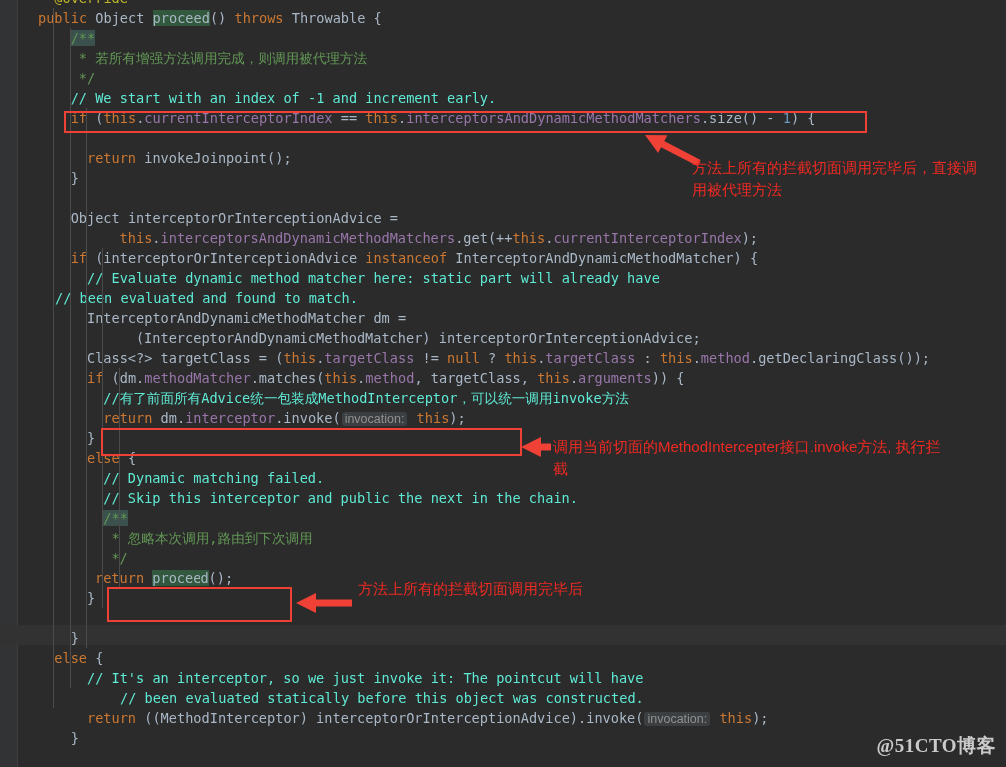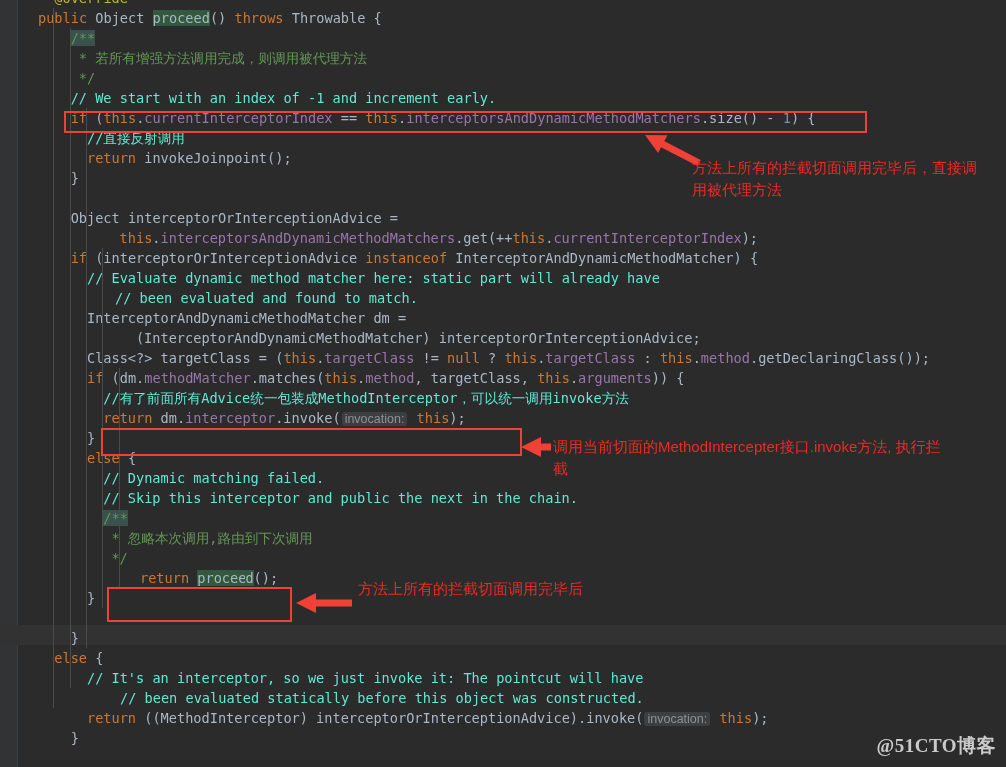--- a/index.html
+++ b/index.html
@@ -91,43 +91,42 @@
   <div id="curline-band" class="curline" style="top: 625px;"></div>
 
   <div class="code-layer" id="code-layer">
       <div class="line" style="top: -12px; padding-left: 54.32px;"><span class="ann">@Override</span></div>
       <div class="line" style="top: 8px; padding-left: 38px;"><span class="kw">public </span><span class="ident">Object </span><span class="ident hl">proceed</span><span class="ident">() </span><span class="kw">throws </span><span class="ident">Throwable {</span></div>
       <div class="line" style="top: 28px; padding-left: 70.64px;"><span class="doc hl2">/**</span></div>
       <div class="line" style="top: 48px; padding-left: 78.8px;"><span class="doc">* 若所有增强方法调用完成，则调用被代理方法</span></div>
       <div class="line" style="top: 68px; padding-left: 78.8px;"><span class="doc">*/</span></div>
       <div class="line" style="top: 88px; padding-left: 70.64px;"><span class="cmt">// We start with an index of -1 and increment early.</span></div>
       <div class="line" style="top: 108px; padding-left: 70.64px;"><span class="kw">if </span><span class="ident">(</span><span class="kw">this</span><span class="ident">.</span><span class="fld">currentInterceptorIndex</span><span class="ident"> == </span><span class="kw">this</span><span class="ident">.</span><span class="fld">interceptorsAndDynamicMethodMatchers</span><span class="ident">.size() - </span><span class="num">1</span><span class="ident">) {</span></div>
-      <div class="line" style="top: 128px; padding-left: 86.96px;"><span class="cmt">//直接反射调用</span></div>
       <div class="line" style="top: 148px; padding-left: 86.96px;"><span class="kw">return </span><span class="ident">invokeJoinpoint();</span></div>
       <div class="line" style="top: 168px; padding-left: 70.64px;"><span class="ident">}</span></div>
       <div class="line" style="top: 188px; padding-left: 38px;"></div>
       <div class="line" style="top: 208px; padding-left: 70.64px;"><span class="ident">Object interceptorOrInterceptionAdvice =</span></div>
       <div class="line" style="top: 228px; padding-left: 119.6px;"><span class="kw">this</span><span class="ident">.</span><span class="fld">interceptorsAndDynamicMethodMatchers</span><span class="ident">.get(++</span><span class="kw">this</span><span class="ident">.</span><span class="fld">currentInterceptorIndex</span><span class="ident">);</span></div>
       <div class="line" style="top: 248px; padding-left: 70.64px;"><span class="kw">if </span><span class="ident">(interceptorOrInterceptionAdvice </span><span class="kw">instanceof </span><span class="ident">InterceptorAndDynamicMethodMatcher) {</span></div>
       <div class="line" style="top: 268px; padding-left: 86.96px;"><span class="cmt">// Evaluate dynamic method matcher here: static part will already have</span></div>
-      <div class="line" style="top: 288px; padding-left: 115px;"><span class="cmt">// been evaluated and found to match.</span></div>
+      <div class="line" style="top: 288px; padding-left: 55px;"><span class="cmt">// been evaluated and found to match.</span></div>
       <div class="line" style="top: 308px; padding-left: 86.96px;"><span class="ident">InterceptorAndDynamicMethodMatcher dm =</span></div>
       <div class="line" style="top: 328px; padding-left: 135.92px;"><span class="ident">(InterceptorAndDynamicMethodMatcher) interceptorOrInterceptionAdvice;</span></div>
       <div class="line" style="top: 348px; padding-left: 86.96px;"><span class="ident">Class&lt;?&gt; targetClass = (</span><span class="kw">this</span><span class="ident">.</span><span class="fld">targetClass</span><span class="ident"> != </span><span class="kw">null </span><span class="ident">? </span><span class="kw">this</span><span class="ident">.</span><span class="fld">targetClass</span><span class="ident"> : </span><span class="kw">this</span><span class="ident">.</span><span class="fld">method</span><span class="ident">.getDeclaringClass());</span></div>
       <div class="line" style="top: 368px; padding-left: 86.96px;"><span class="kw">if </span><span class="ident">(dm.</span><span class="fld">methodMatcher</span><span class="ident">.matches(</span><span class="kw">this</span><span class="ident">.</span><span class="fld">method</span><span class="ident">, targetClass, </span><span class="kw">this</span><span class="ident">.</span><span class="fld">arguments</span><span class="ident">)) {</span></div>
       <div class="line" style="top: 388px; padding-left: 103.28px;"><span class="cmt">//有了前面所有Advice统一包装成MethodInterceptor，可以统一调用invoke方法</span></div>
       <div class="line" style="top: 408px; padding-left: 103.28px;"><span class="kw">return </span><span class="ident">dm.</span><span class="fld">interceptor</span><span class="ident">.invoke(</span><span class="hint">invocation:</span><span class="ident"> </span><span class="kw">this</span><span class="ident">);</span></div>
       <div class="line" style="top: 428px; padding-left: 86.96px;"><span class="ident">}</span></div>
       <div class="line" style="top: 448px; padding-left: 86.96px;"><span class="kw">else </span><span class="ident">{</span></div>
       <div class="line" style="top: 468px; padding-left: 103.28px;"><span class="cmt">// Dynamic matching failed.</span></div>
       <div class="line" style="top: 488px; padding-left: 103.28px;"><span class="cmt">// Skip this interceptor and public the next in the chain.</span></div>
       <div class="line" style="top: 508px; padding-left: 103.28px;"><span class="doc hl2">/**</span></div>
       <div class="line" style="top: 528px; padding-left: 111.44px;"><span class="doc">* 忽略本次调用,路由到下次调用</span></div>
       <div class="line" style="top: 548px; padding-left: 111.44px;"><span class="doc">*/</span></div>
-      <div class="line" style="top: 568px; padding-left: 95px; margin-left: 45px;"><span class="kw">return </span><span class="ident hl">procee</span><span class="caret"></span><span class="ident hl">d</span><span class="ident">();</span></div>
+      <div class="line" style="top: 568px; padding-left: 95px;"><span class="kw">return </span><span class="ident hl">procee</span><span class="caret"></span><span class="ident hl">d</span><span class="ident">();</span></div>
       <div class="line" style="top: 588px; padding-left: 86.96px;"><span class="ident">}</span></div>
       <div class="line" style="top: 608px; padding-left: 38px;"></div>
       <div class="line" style="top: 628px; padding-left: 70.64px;"><span class="ident">}</span></div>
       <div class="line" style="top: 648px; padding-left: 54.32px;"><span class="kw">else </span><span class="ident">{</span></div>
       <div class="line" style="top: 668px; padding-left: 86.96px;"><span class="cmt">// It's an interceptor, so we just invoke it: The pointcut will have</span></div>
       <div class="line" style="top: 688px; padding-left: 120px;"><span class="cmt">// been evaluated statically before this object was constructed.</span></div>
       <div class="line" style="top: 708px; padding-left: 86.96px;"><span class="kw">return </span><span class="ident">((MethodInterceptor) interceptorOrInterceptionAdvice).invoke(</span><span class="hint">invocation:</span><span class="ident"> </span><span class="kw">this</span><span class="ident">);</span></div>
       <div class="line" style="top: 728px; padding-left: 70.64px;"><span class="ident">}</span></div>
     </div>
 

